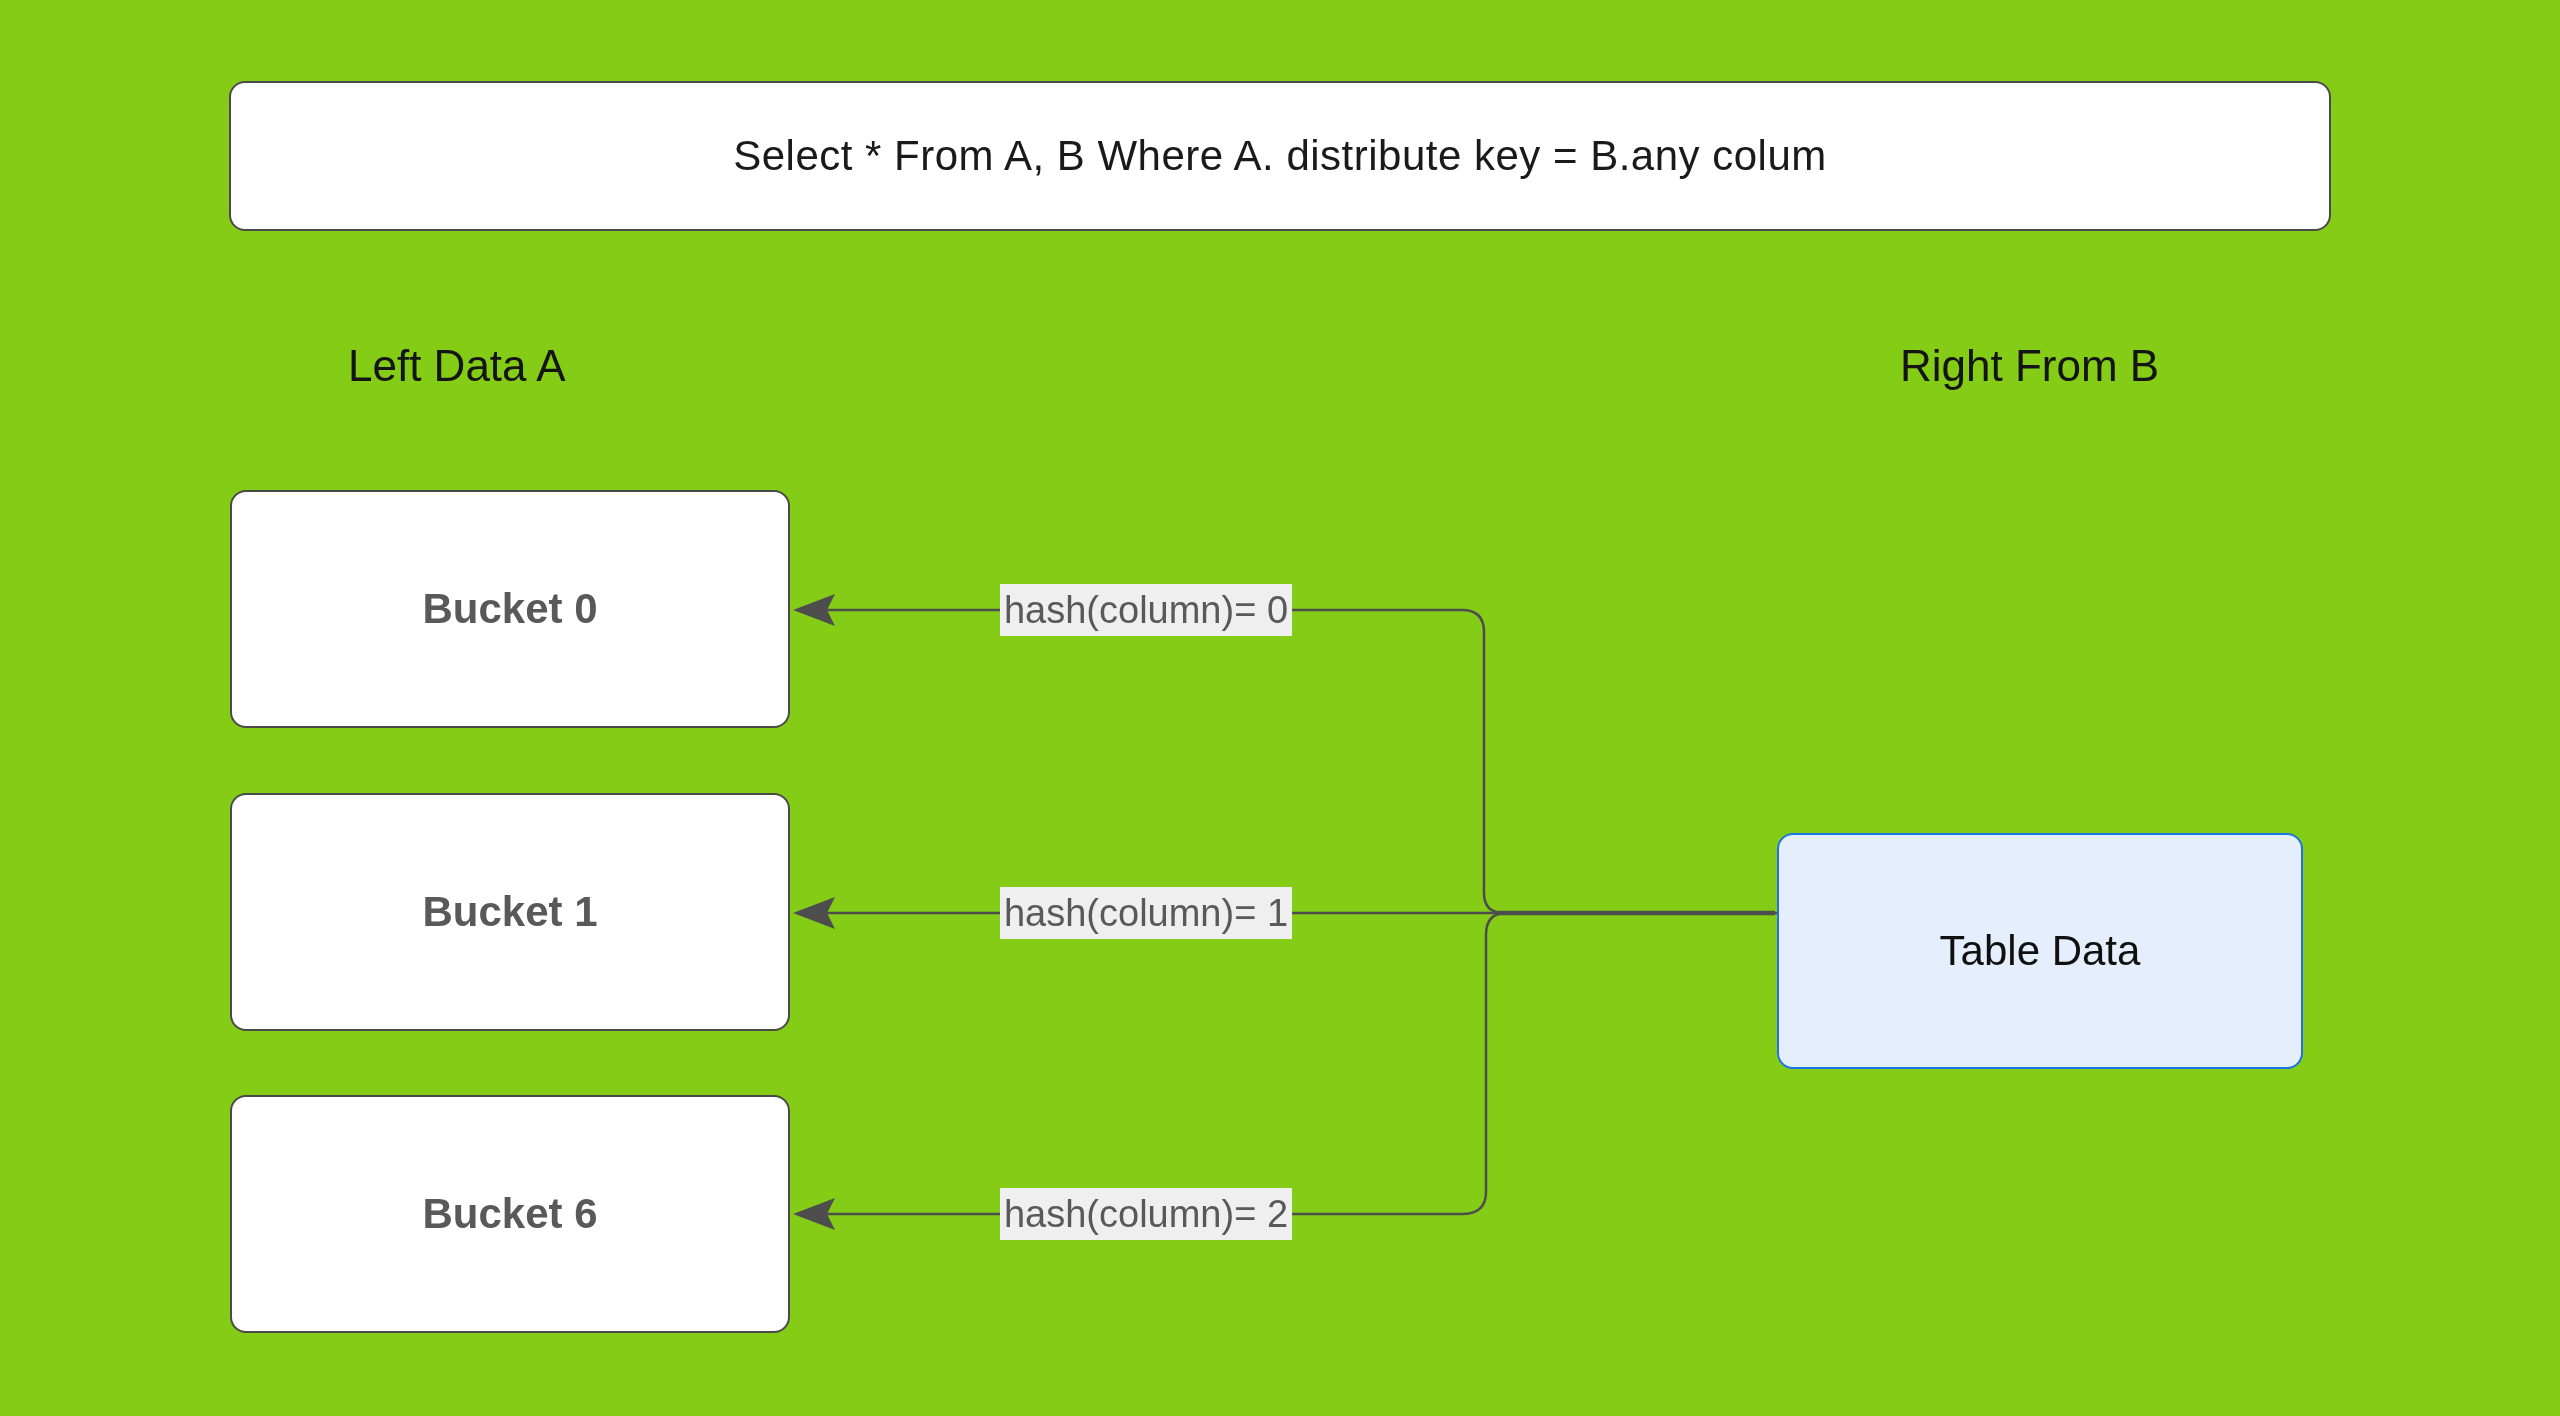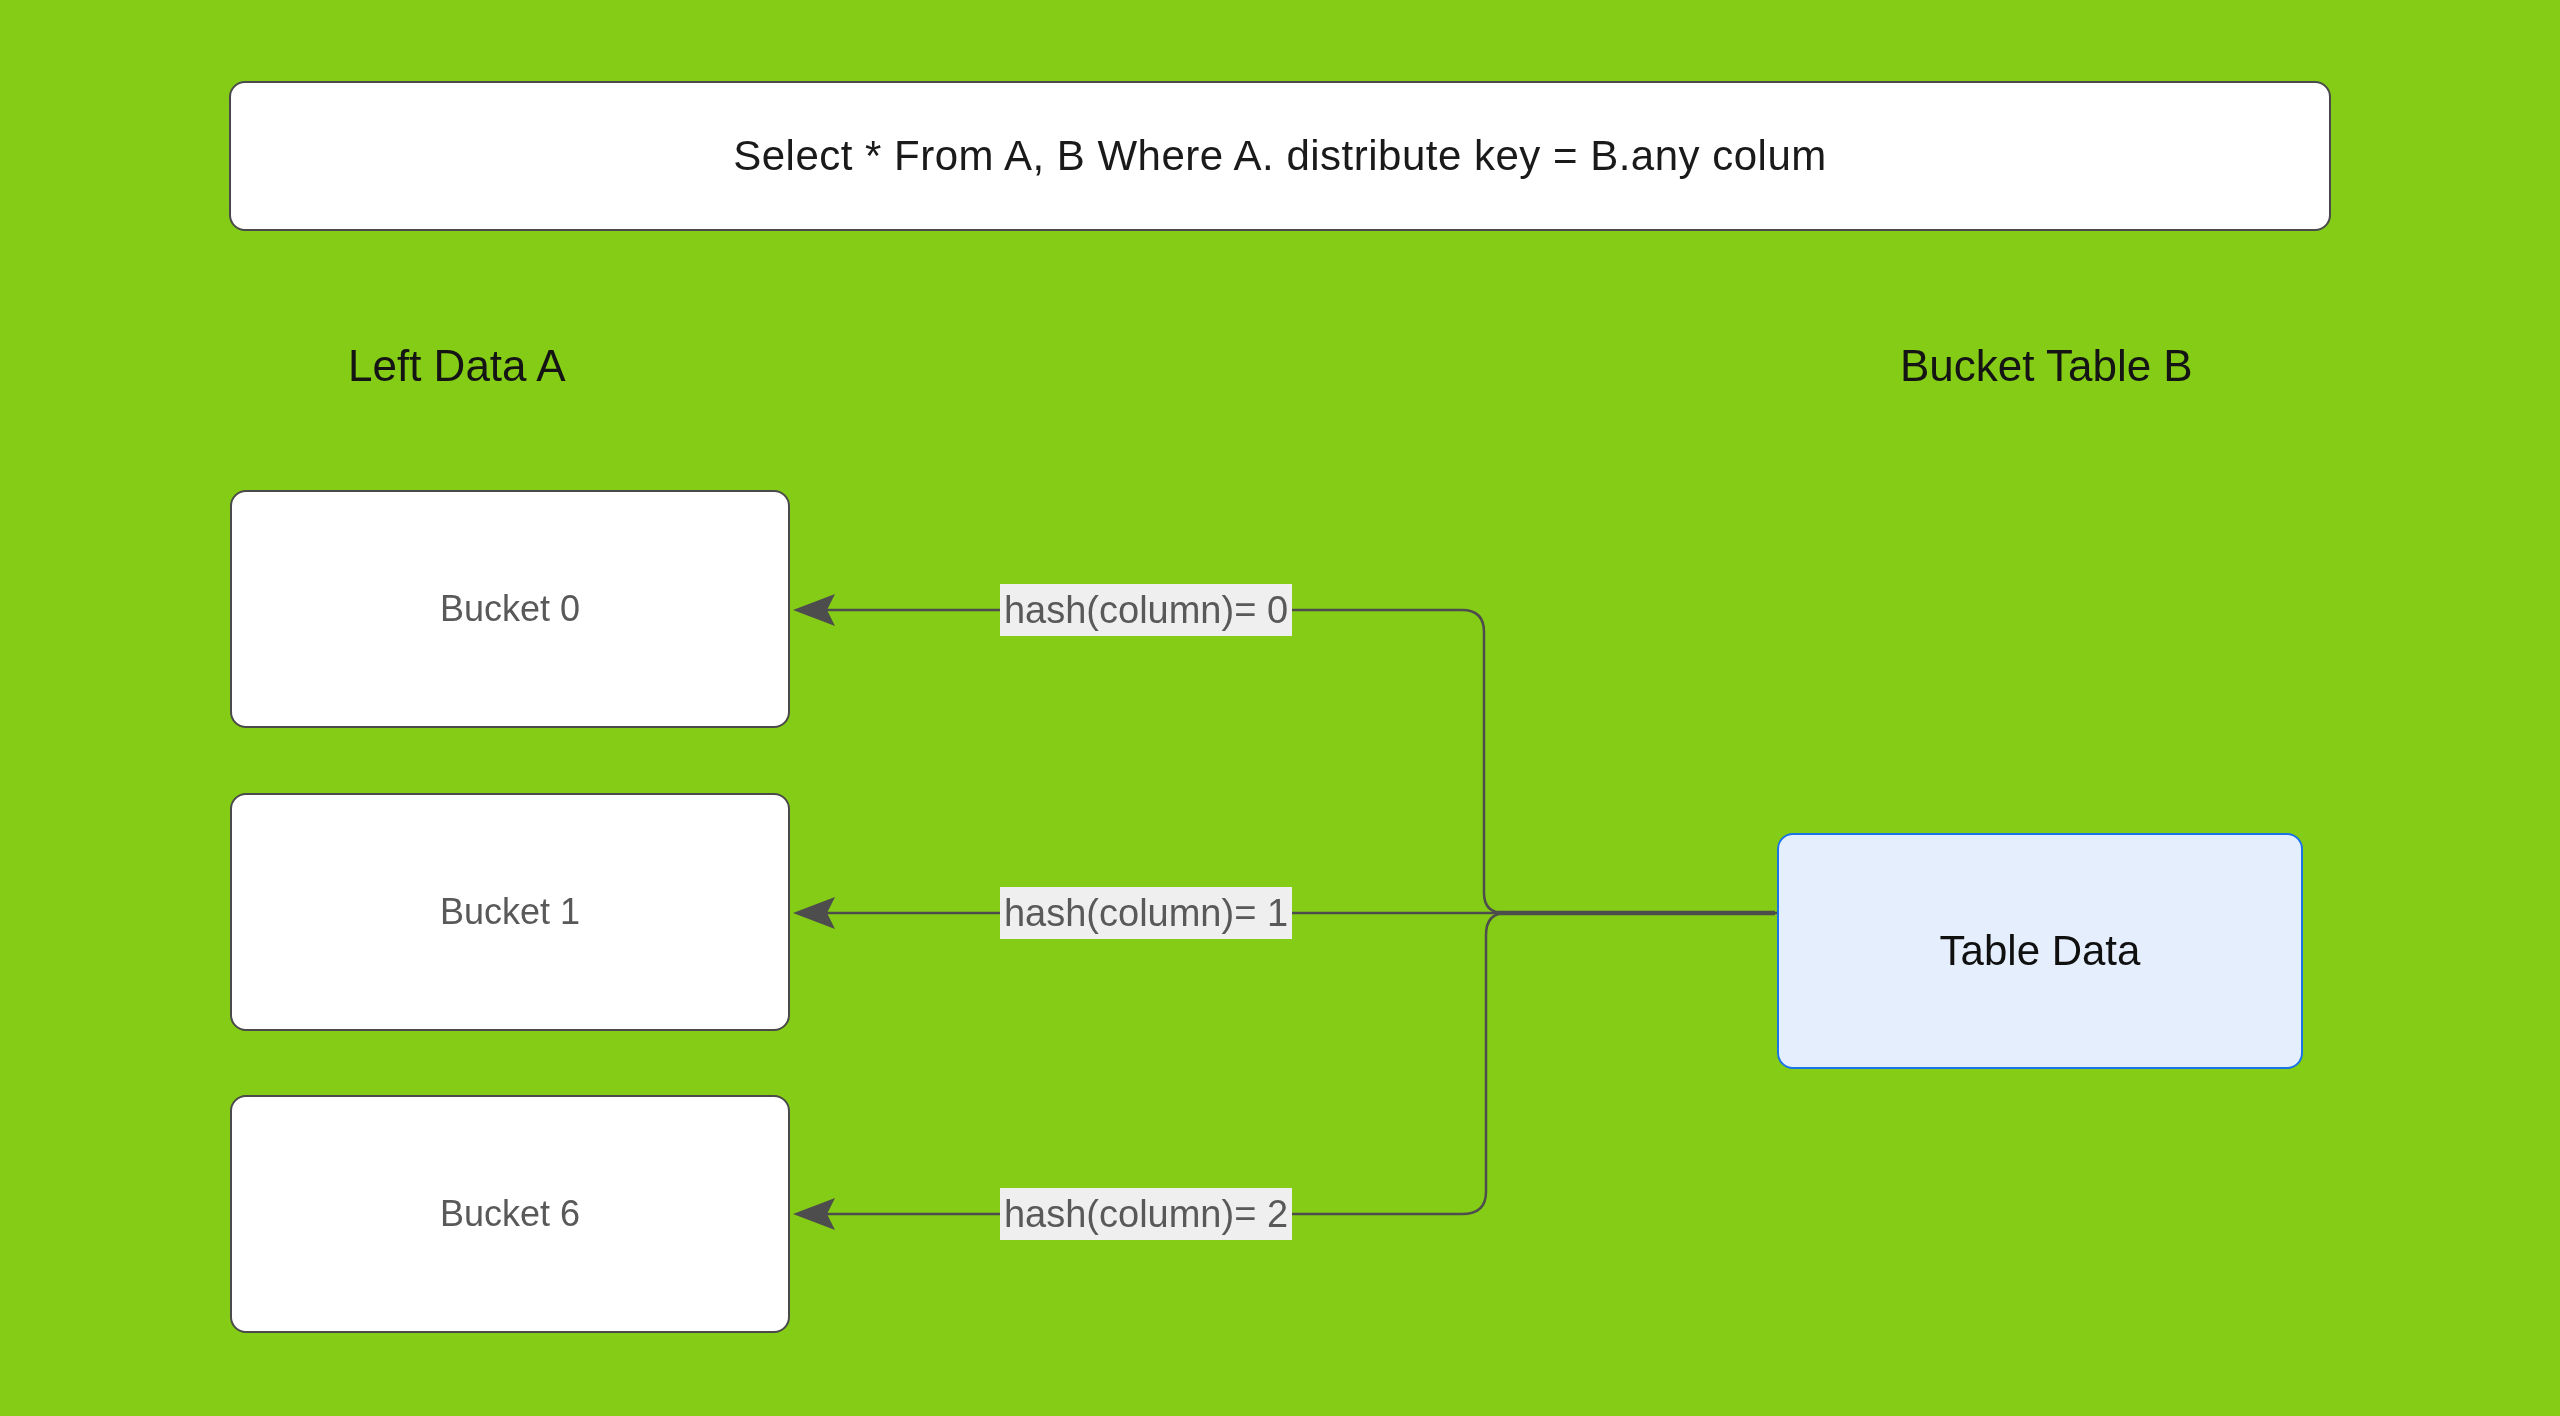--- a/index.html
+++ b/index.html
@@ -17,21 +17,21 @@
     border-radius:16px;
     display:flex;align-items:center;justify-content:center;
     box-sizing:border-box;
   }
   .title-box{
     left:229px;top:81px;width:2102px;height:150px;
     font-size:42px;color:#1a1a1a;letter-spacing:0.5px;
   }
   .bucket{
     left:230px;width:560px;height:238px;
-    font-size:36px;color:#595959;
+    font-size:42px;color:#595959;font-weight:bold;
   }
   .bucket.b0{top:490px}
   .bucket.b1{top:793px}
   .bucket.b2{top:1095px}
   .table-data{
     left:1777px;top:793px;width:526px;height:236px;
     background:#e4eefc;border-color:#1a73e8;
     font-size:42px;color:#101010;margin-top:40px;
   }
   .section-label{
@@ -58,21 +58,21 @@
 </head>
 <body>
 
 <div class="stage">
 
   <div class="node title-box">
     <span>Select * From A, B Where A. distribute key = B.any colum</span>
   </div>
 
   <div class="section-label left">Left Data A</div>
-  <div class="section-label right">Bucket Table B</div>
+  <div class="section-label right">Right From B</div>
 
   <div class="node bucket b0">
     <span>Bucket 0</span>
   </div>
   <div class="node bucket b1">
     <span>Bucket 1</span>
   </div>
   <div class="node bucket b2">
     <span>Bucket 6</span>
   </div>

